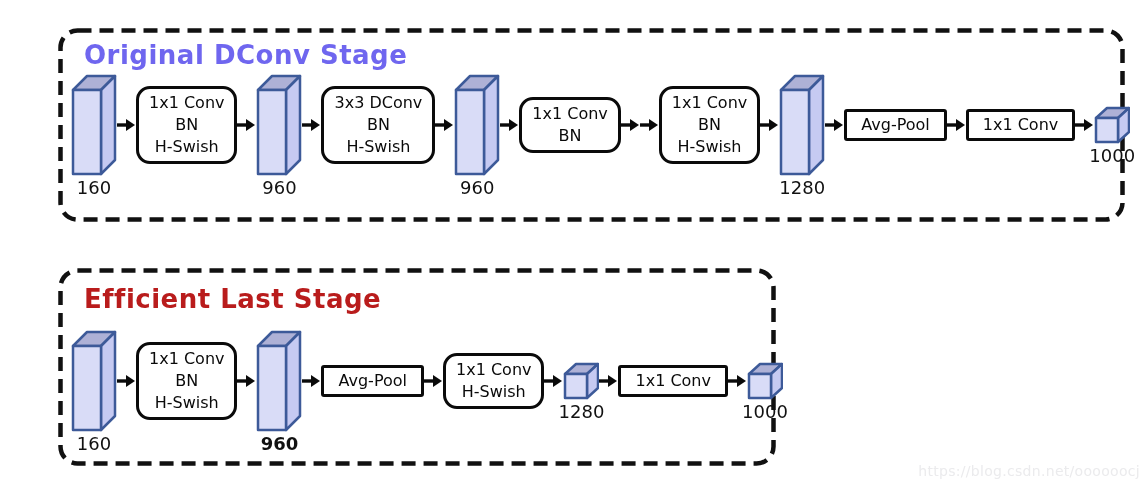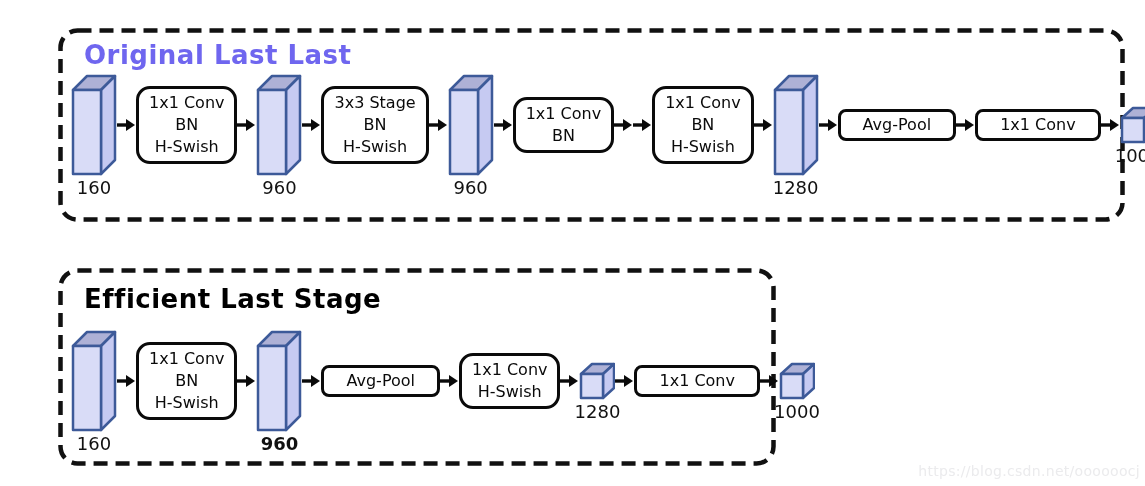--- a/index.html
+++ b/index.html
@@ -21,37 +21,37 @@
   .block-label{
     position:absolute;top:100%;left:50%;transform:translateX(-50%);
     margin-top:2px;font-size:18px;line-height:20px;color:#111;white-space:nowrap;
   }
   .block-label.bold{font-weight:bold;}
   .opbox{
     background:#ffffff;border:3px solid #0a0a0a;border-radius:14px;
     padding:3px 10px;text-align:center;font-size:16px;line-height:22px;
     color:#0a0a0a;white-space:nowrap;
   }
-  .opbox.flat{border-radius:8px;padding:2px 22px;}
+  .opbox.flat{border-radius:3px;padding:2px 14px;}
   .arrow{flex:none;line-height:0;}
   #watermark{
     position:absolute;right:5px;bottom:7px;font-size:14px;color:#ebebed;
     letter-spacing:.3px;white-space:nowrap;
   }
 </style>
 </head>
 <body>
 
 <div id="stage">
 
   <div class="panel" id="panel-0" style="left:58px;top:28px;width:1067px;height:194px;">
     <svg class="panel-border" width="1067" height="194" viewBox="0 0 1067 194">
       <rect x="2.5" y="2.5" width="1062" height="189" rx="17" fill="none" stroke="#111111" stroke-width="4.5" stroke-dasharray="14 8"></rect>
     </svg>
-    <div class="panel-title" style="left: 26px; top: 12px; color: rgb(111, 102, 239);">Original Last Last</div>
+    <div class="panel-title" style="left: 26px; top: 12px; color: rgb(111, 102, 239);">Original DConv Stage</div>
     <div class="flow-row" id="row-0" style="left:13px;top:46px;">
         <div class="block-wrap item"><svg width="46" height="102" viewBox="0 0 46 102">
             <g stroke="#3d5a99" stroke-width="2.5" stroke-linejoin="round">
               <polygon points="2,16 16,2 44,2 30,16" fill="#aeb1d6"></polygon>
               <polygon points="30,16 44,2 44,86 30,100" fill="#c6caf2"></polygon>
               <rect x="2" y="16" width="28" height="84" fill="#d9dcf7"></rect>
             </g>
           </svg><div class="block-label">160</div></div>
         <span class="arrow item"><svg width="19" height="16" viewBox="0 0 19 16">
             <line x1="0" y1="8" x2="11" y2="8" stroke="#0a0a0a" stroke-width="3.4"></line>
@@ -71,21 +71,21 @@
               <polygon points="2,16 16,2 44,2 30,16" fill="#aeb1d6"></polygon>
               <polygon points="30,16 44,2 44,86 30,100" fill="#c6caf2"></polygon>
               <rect x="2" y="16" width="28" height="84" fill="#d9dcf7"></rect>
             </g>
           </svg><div class="block-label">960</div></div>
         <span class="arrow item"><svg width="19" height="16" viewBox="0 0 19 16">
             <line x1="0" y1="8" x2="11" y2="8" stroke="#0a0a0a" stroke-width="3.4"></line>
             <polygon points="9,2 18,8 9,14" fill="#0a0a0a"></polygon>
           </svg></span>
         <div class="opbox item">
-          <div>3x3 Stage</div>
+          <div>3x3 DConv</div>
           <div>BN</div>
           <div>H-Swish</div>
         </div>
         <span class="arrow item"><svg width="19" height="16" viewBox="0 0 19 16">
             <line x1="0" y1="8" x2="11" y2="8" stroke="#0a0a0a" stroke-width="3.4"></line>
             <polygon points="9,2 18,8 9,14" fill="#0a0a0a"></polygon>
           </svg></span>
         <div class="block-wrap item"><svg width="46" height="102" viewBox="0 0 46 102">
             <g stroke="#3d5a99" stroke-width="2.5" stroke-linejoin="round">
               <polygon points="2,16 16,2 44,2 30,16" fill="#aeb1d6"></polygon>
@@ -150,21 +150,21 @@
               <rect x="2" y="12" width="22" height="24" fill="#d9dcf7"></rect>
             </g>
           </svg><div class="block-label">1000</div></div>
       </div>
   </div>
 
   <div class="panel" id="panel-1" style="left:58px;top:268px;width:718px;height:198px;">
     <svg class="panel-border" width="718" height="198" viewBox="0 0 718 198">
       <rect x="2.5" y="2.5" width="713" height="193" rx="17" fill="none" stroke="#111111" stroke-width="4.5" stroke-dasharray="14 8"></rect>
     </svg>
-    <div class="panel-title" style="left: 26px; top: 16px; color: #000000;">Efficient Last Stage</div>
+    <div class="panel-title" style="left: 26px; top: 16px; color: #b91c1c;">Efficient Last Stage</div>
     <div class="flow-row" id="row-1" style="left:13px;top:62px;">
         <div class="block-wrap item"><svg width="46" height="102" viewBox="0 0 46 102">
             <g stroke="#3d5a99" stroke-width="2.5" stroke-linejoin="round">
               <polygon points="2,16 16,2 44,2 30,16" fill="#aeb1d6"></polygon>
               <polygon points="30,16 44,2 44,86 30,100" fill="#c6caf2"></polygon>
               <rect x="2" y="16" width="28" height="84" fill="#d9dcf7"></rect>
             </g>
           </svg><div class="block-label">160</div></div>
         <span class="arrow item"><svg width="19" height="16" viewBox="0 0 19 16">
             <line x1="0" y1="8" x2="11" y2="8" stroke="#0a0a0a" stroke-width="3.4"></line>

